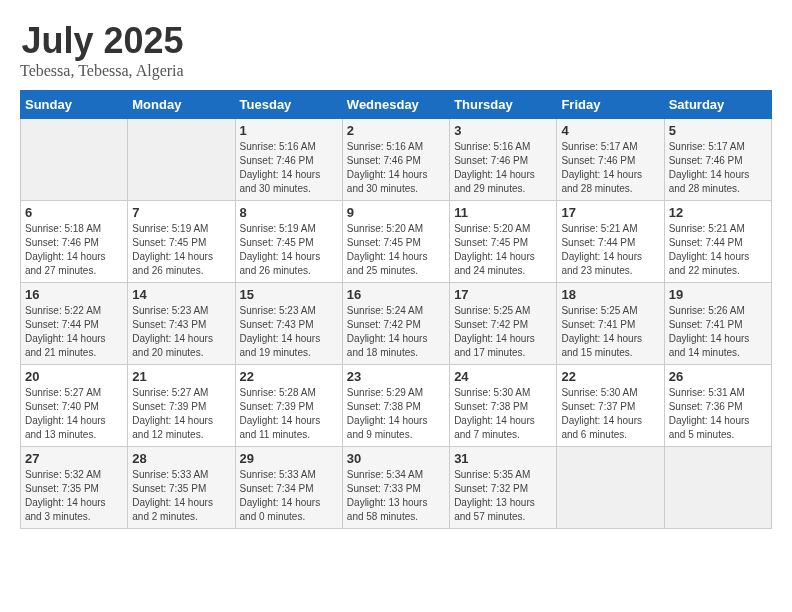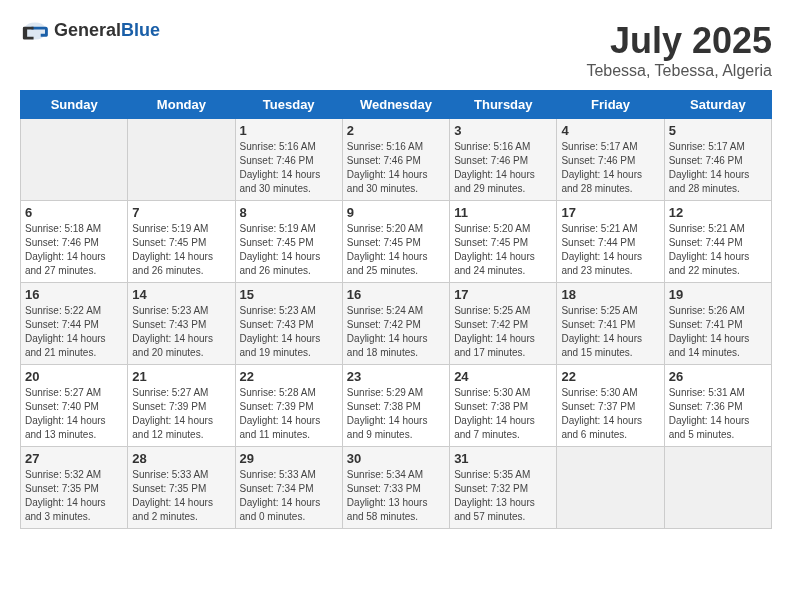--- a/index.html
+++ b/index.html
@@ -39,36 +39,37 @@
       text-align: right;
     }
     .month-title {
       font-size: 36px;
       font-weight: bold;
       color: #333;
     }
     .location-title {
       font-size: 16px;
       color: #555;
+      font-family: Liberation Serif, serif;
     }
     table {
       width: 100%;
       border-collapse: collapse;
       table-layout: fixed;
     }
     thead tr {
       background-color: #1a6dc0;
     }
     thead th {
       color: #fff;
       font-size: 13px;
       font-weight: bold;
       padding: 6px 4px;
       border: 1px solid #1a6dc0;
-      text-align: center;
+      text-align: left;
     }
     tbody tr {
       height: auto;
     }
     tbody td {
       vertical-align: top;
       border: 1px solid #ccc;
       padding: 4px;
       font-size: 10.5px;
       color: #333;
@@ -90,31 +91,20 @@
       line-height: 1.4;
     }
     .empty-cell {
       background: #f0f0f0 !important;
     }
   </style>
 </head>
 <body>
 
 <div class="header">
-  <div class="logo">
-    <svg class="logo-icon" viewBox="0 0 40 28">
-      <rect x="0" y="0" width="40" height="28" fill="white"></rect>
-      <path d="M20 2 Q30 2 34 8 Q38 14 34 20 Q30 26 20 26 Q10 26 6 20 Q2 14 6 8 Q10 2 20 2Z" fill="#1a5fa8" opacity="0.15"></path>
-      <path d="M15 8 L35 8 Q38 8 38 12 L38 20 Q38 22 36 22 L28 22 L28 18 L34 18 L34 12 L15 12Z" fill="#1a5fa8"></path>
-      <path d="M5 8 L18 8 L18 12 L9 12 L9 22 L18 22 L18 26 L5 26 Q3 26 3 24 L3 10 Q3 8 5 8Z" fill="#333"></path>
-    </svg>
-    <div>
-      <span class="logo-text-general">General</span><span class="logo-text-blue">Blue</span>
-    </div>
-  </div>
   <div class="title-block">
     <div class="month-title">July 2025</div>
     <div class="location-title">Tebessa, Tebessa, Algeria</div>
   </div>
 </div>
 
 <table>
   <thead>
     <tr>
       <th>Sunday</th>

